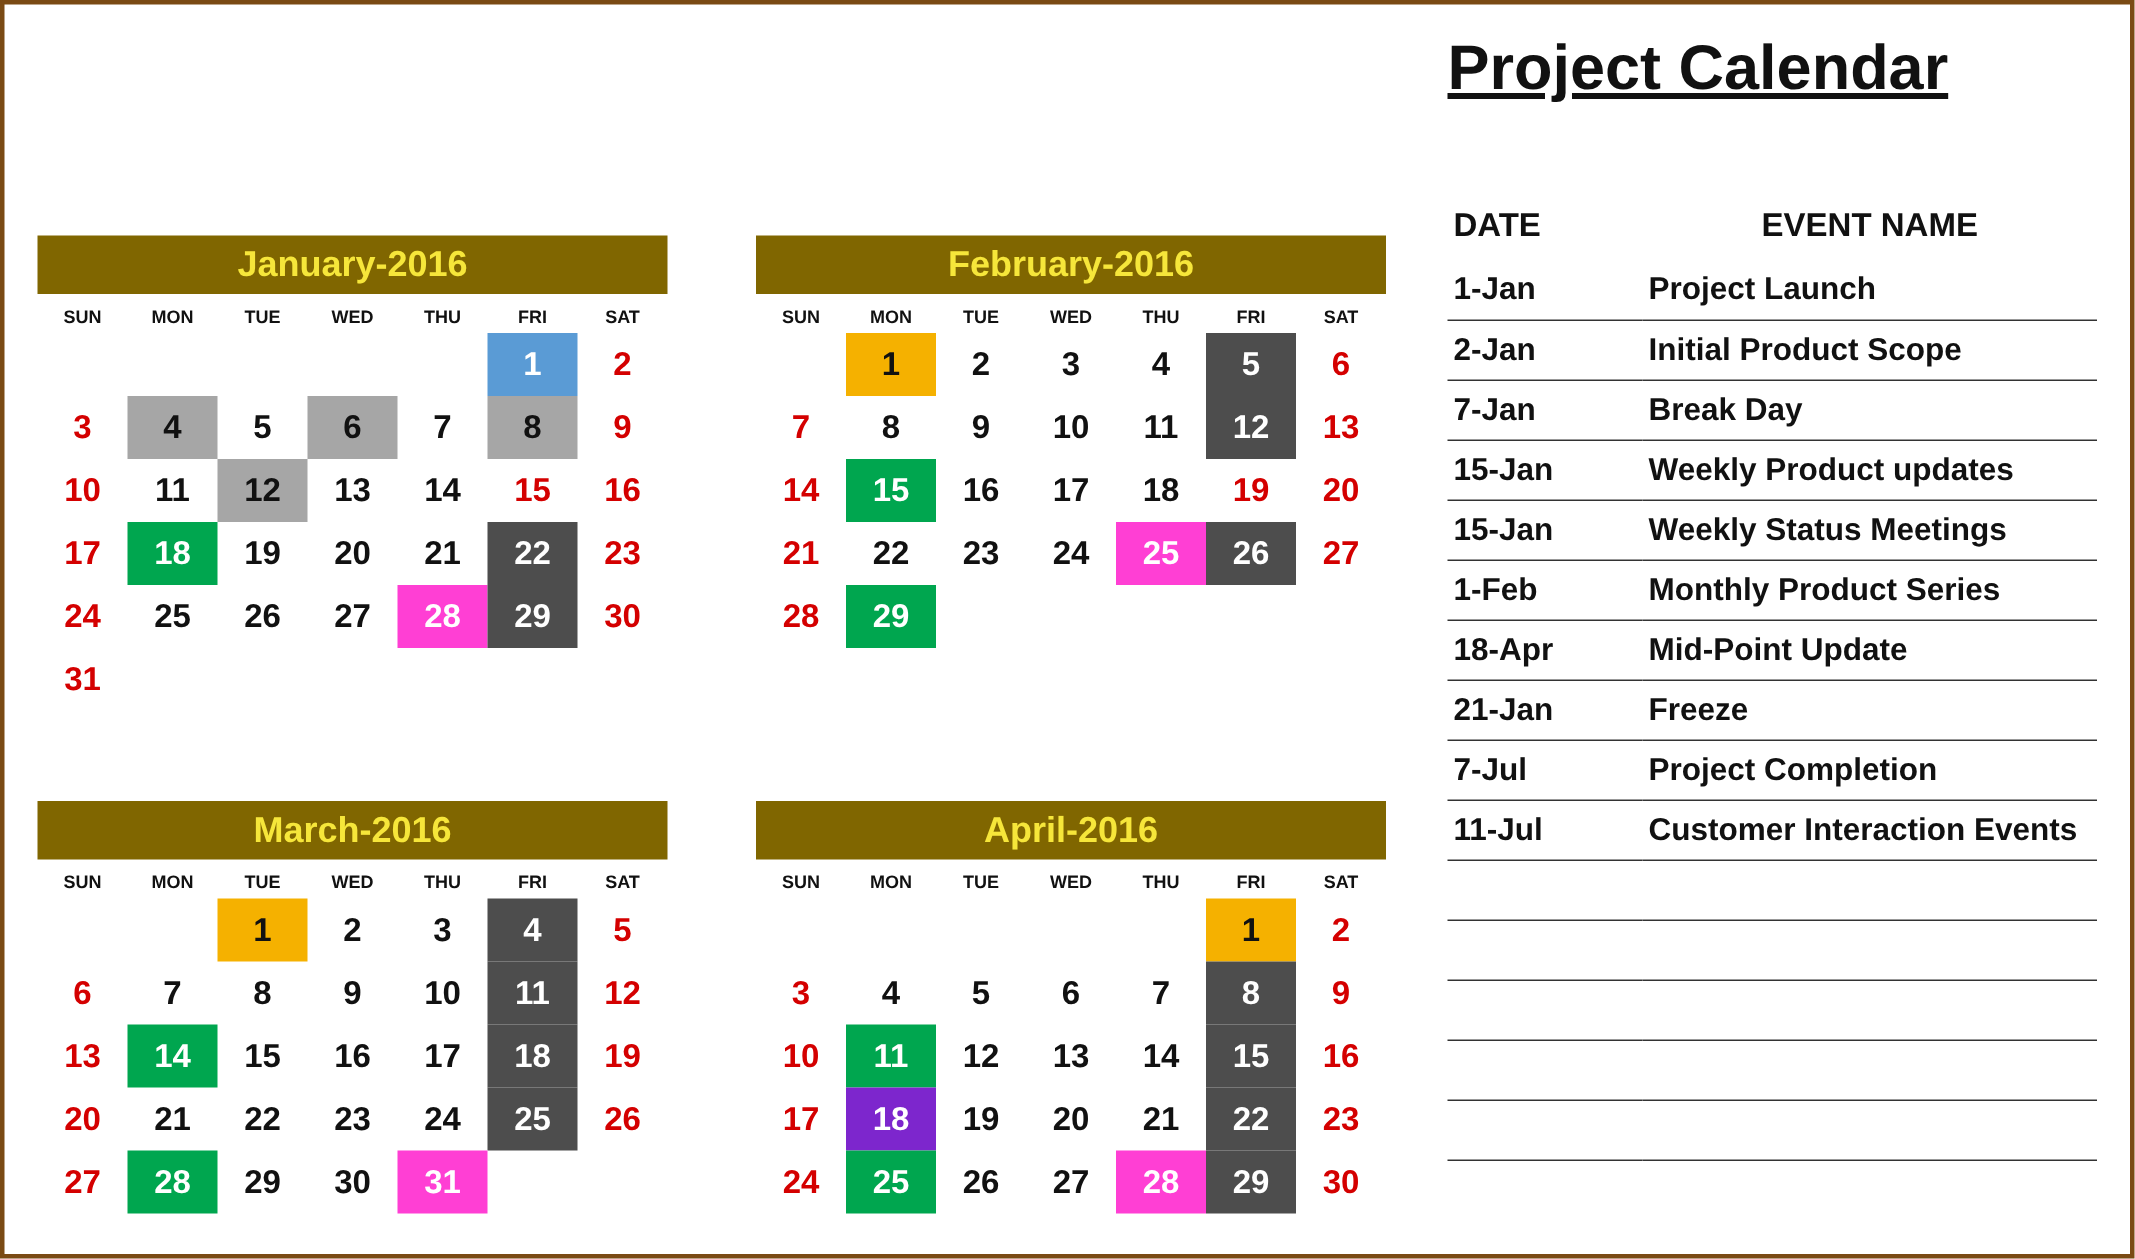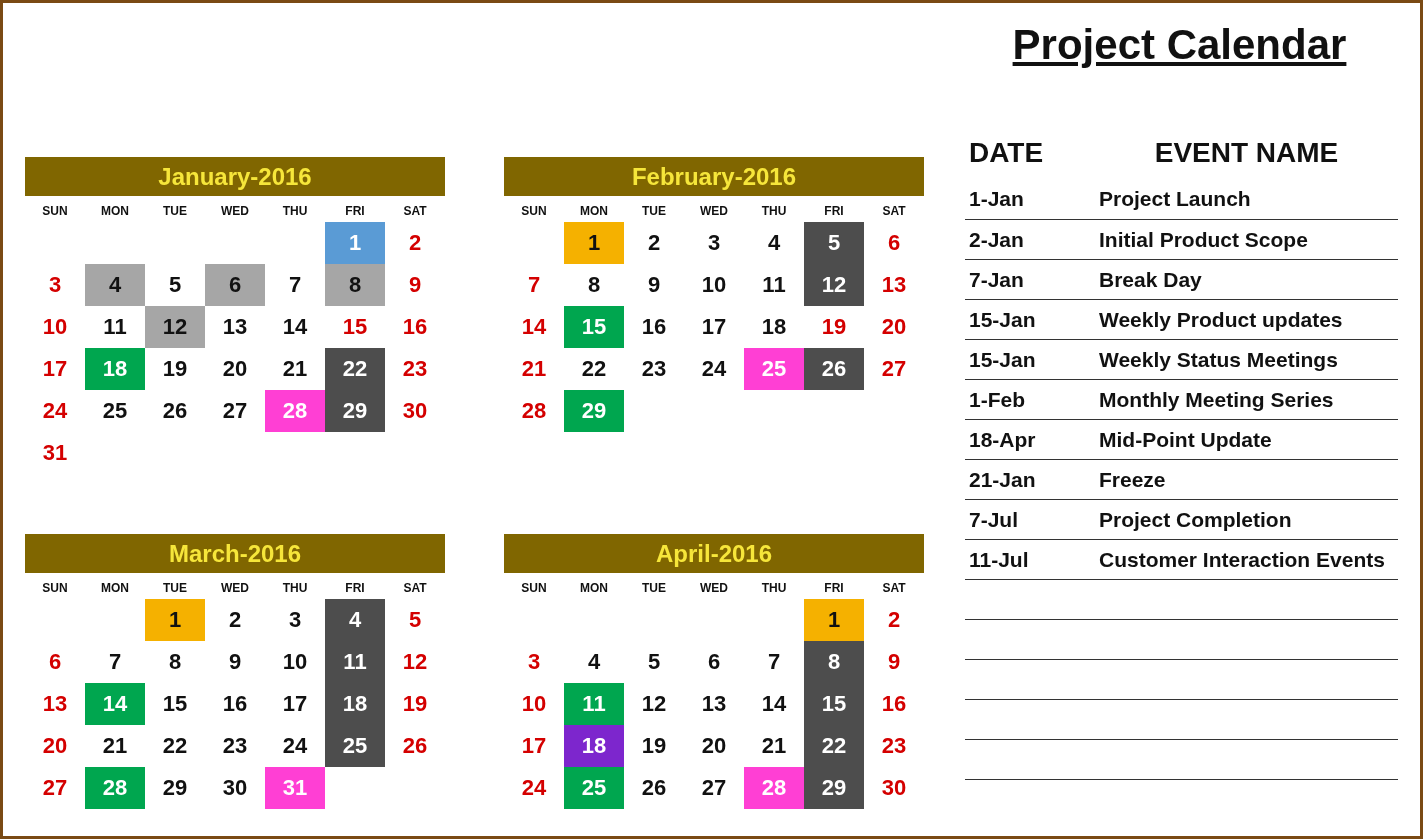--- a/index.html
+++ b/index.html
@@ -19,21 +19,21 @@
   .left {
     flex:0 0 930px;
     padding-top:140px;
   }
   .right {
     flex:1;
     padding-left:10px;
   }
   .title {
     font-size:42px;
-    text-align:center;
+    text-align:left;
     text-decoration:underline;
     padding-right:4px;
     padding-top:4px;
   }
   
   .cal-grid {
     display:grid;
     grid-template-columns: 1fr 1fr;
     column-gap:58px;
     row-gap:60px;
@@ -83,21 +83,21 @@
   .cell-purple { background:#7d26cd; color:#fff; }
   .cell-redtxt { color:#d40000; }
 
   
   .events {
     margin-top:62px;
     width:100%;
     border-collapse:collapse;
   }
   .events th {
-    font-size:28px;
+    font-size:22px;
     font-weight:700;
     text-align:left;
     padding:6px 4px 10px;
   }
   .events th.ev-name { text-align:center; }
   .events td {
     font-size:21px;
     border-bottom:1.5px solid #333;
     padding:8px 4px 7px;
     text-align:left;
@@ -399,21 +399,21 @@
         <tr>
           <td class="date">15-Jan</td>
           <td>Weekly Product updates</td>
         </tr>
         <tr>
           <td class="date">15-Jan</td>
           <td>Weekly Status Meetings</td>
         </tr>
         <tr>
           <td class="date">1-Feb</td>
-          <td>Monthly Meeting Series</td>
+          <td>Monthly Product Series</td>
         </tr>
         <tr>
           <td class="date">18-Apr</td>
           <td>Mid-Point Update</td>
         </tr>
         <tr>
           <td class="date">21-Jan</td>
           <td>Freeze</td>
         </tr>
         <tr>

